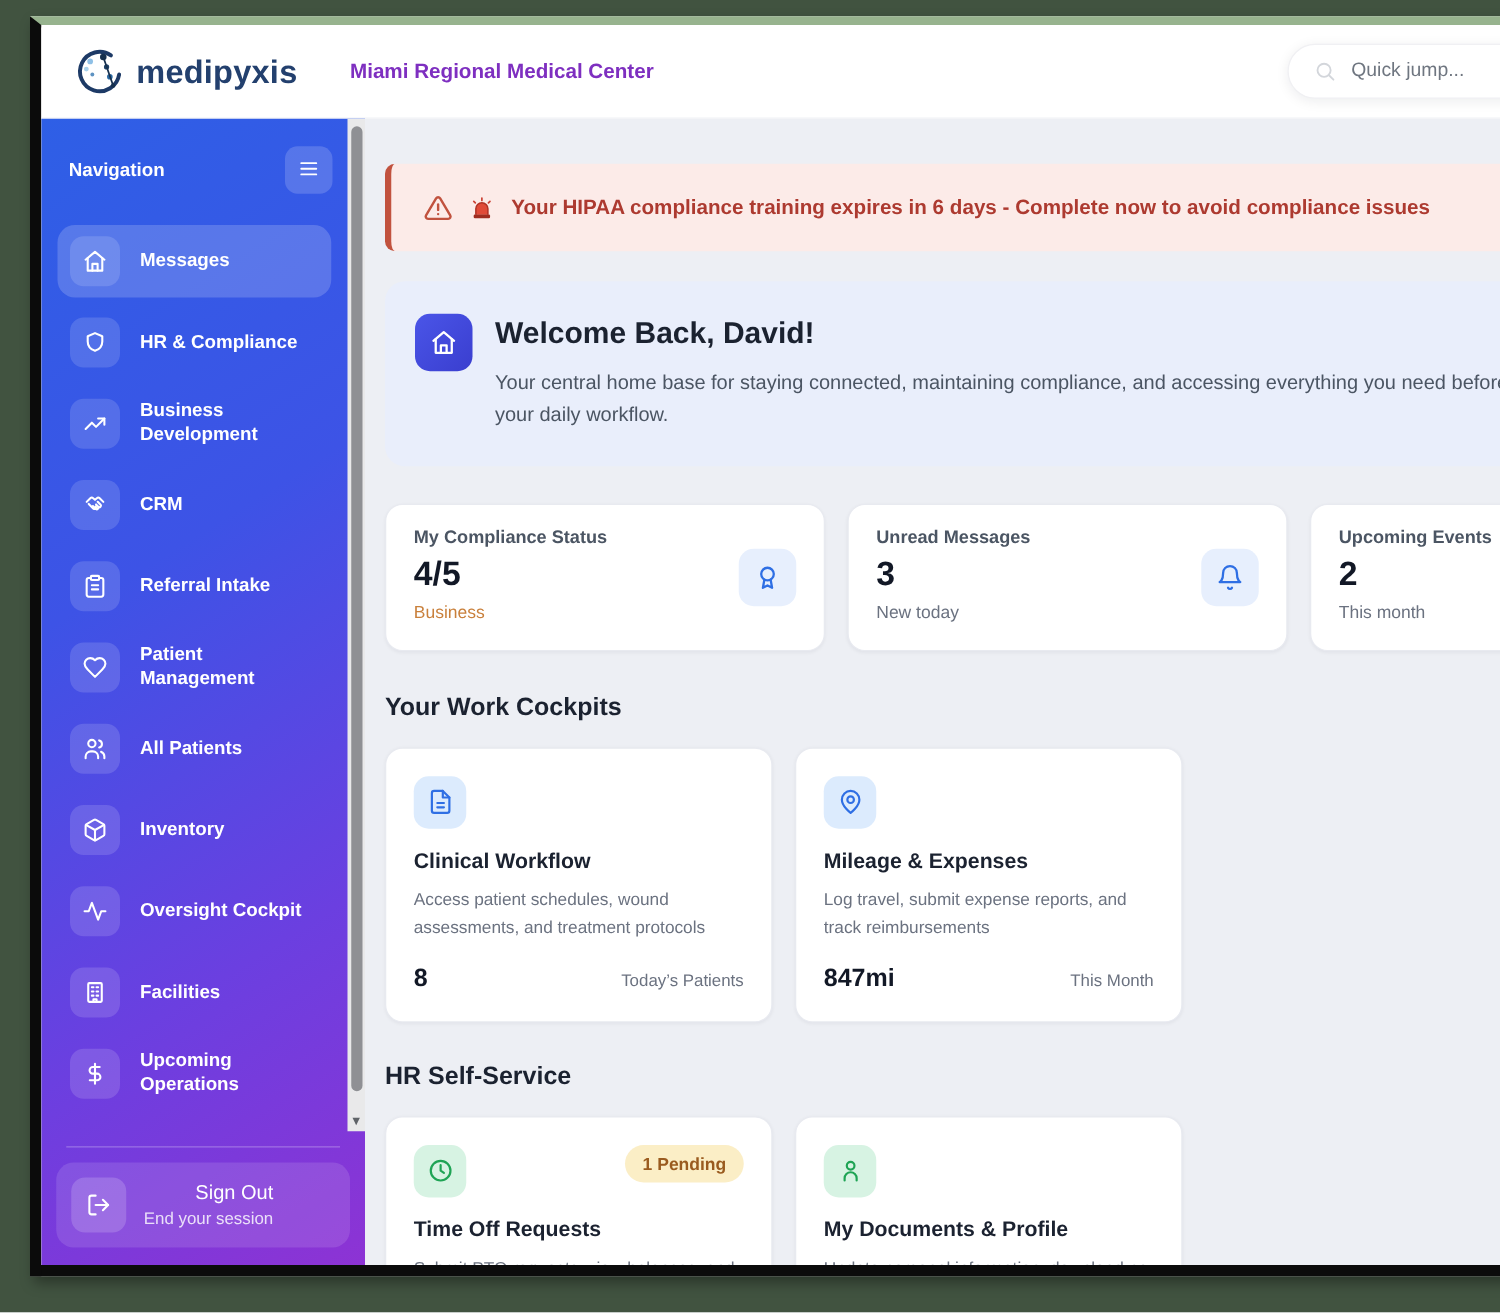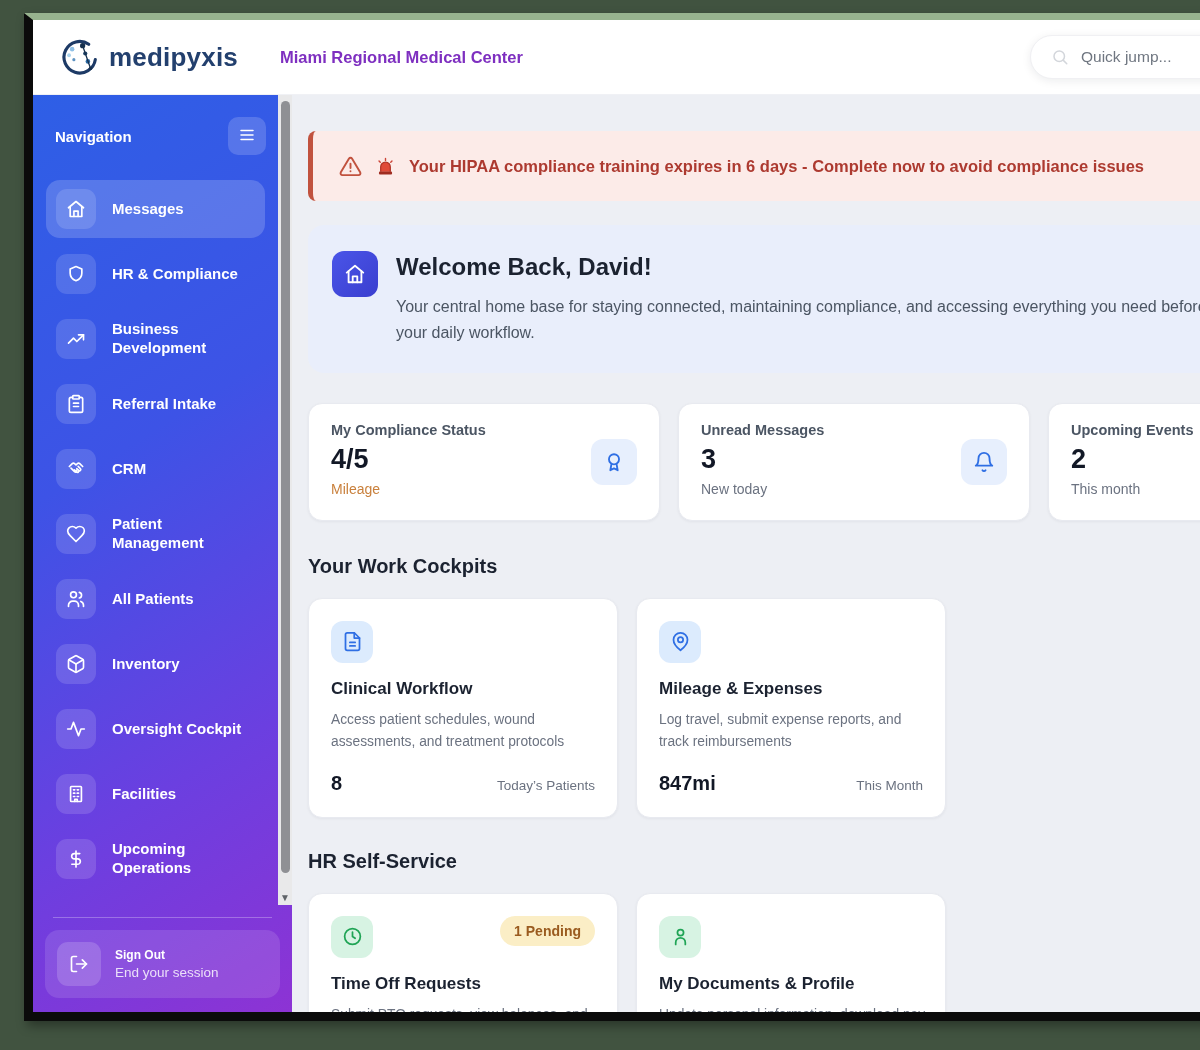--- a/index.html
+++ b/index.html
@@ -52,21 +52,21 @@
   .nav-label { font-size:15px; font-weight:600; line-height:1.25; }
 
   .scrollbar { position:absolute; top:0; right:0; width:14px; height:810px; background:#e9e9ea; }
   .sb-thumb { position:absolute; top:6px; left:2.5px; width:9px; height:772px; background:#8f9094; border-radius:6px; }
   .sb-arrow { position:absolute; bottom:1px; left:0; width:14px; text-align:center; font-size:10px; color:#5f6368; line-height:12px; }
 
   .side-footer { margin-top:auto; padding:0 12px 14px; }
   .divider { height:1px; background:rgba(255,255,255,.28); margin:0 8px 12px; }
   .signout { display:flex; align-items:center; gap:14px; background:rgba(255,255,255,.12); border-radius:14px; padding:12px; cursor:pointer; }
   .signout .tile { width:44px; height:44px; background:rgba(255,255,255,.17); }
-  .signout-title { font-size:12px; font-weight:700; }
+  .signout-title { font-size:16px; font-weight:400;text-align:right; }
   .signout-sub { font-size:13.5px; color:rgba(255,255,255,.82); margin-top:3px; }
 
   
   .main { flex:1; background:#edeff4; padding:36px 0 0 16px; overflow:hidden; }
   .content { width:1092px; }
 
   .alert { display:flex; align-items:center; gap:13px; background:#fcebe8; border-left:5px solid #c1523e; border-radius:8px; height:70px; padding:0 26px; margin-bottom:24px; color:#ad3a30; }
   .alert .a-tri { width:23px; height:23px; color:#c1523e; flex:none; }
   .alert .a-tri svg, .alert .a-siren svg { width:100%; height:100%; }
   .alert .a-siren { width:21px; height:21px; flex:none; }
@@ -168,38 +168,38 @@
                 <svg viewBox="0 0 24 24" fill="none" stroke="currentColor" stroke-width="2" stroke-linecap="round" stroke-linejoin="round">
                   <polyline points="3 17 9 11 13 15 21 7"></polyline>
                   <polyline points="15 7 21 7 21 13"></polyline>
                 </svg>
               </span>
               <span class="nav-label">Business Development</span>
             </div>
             <div class="nav-item">
               <span class="tile">
                 <svg viewBox="0 0 24 24" fill="none" stroke="currentColor" stroke-width="2" stroke-linecap="round" stroke-linejoin="round">
+                  <path d="M4 9l3.5-3.5a2 2 0 0 1 2.8 0L12 7l1.7-1.5a2 2 0 0 1 2.8 0L20 9"></path>
+                  <path d="M6 11l4.5 4.5a1.5 1.5 0 0 0 2.1-2.1"></path>
+                  <path d="M10 13l2.8 2.8a1.5 1.5 0 0 0 2.1-2.1"></path>
+                  <path d="M13 11.5l2.3 2.3a1.5 1.5 0 0 0 2.1-2.1L14.6 8.9"></path>
+                </svg>
+              </span>
+              <span class="nav-label">CRM</span>
+            </div>
+            <div class="nav-item">
+              <span class="tile">
+                <svg viewBox="0 0 24 24" fill="none" stroke="currentColor" stroke-width="2" stroke-linecap="round" stroke-linejoin="round">
                   <rect x="8" y="2" width="8" height="4" rx="1"></rect>
                   <path d="M16 4h2a2 2 0 0 1 2 2v14a2 2 0 0 1-2 2H6a2 2 0 0 1-2-2V6a2 2 0 0 1 2-2h2"></path>
                   <path d="M9 11h6"></path>
                   <path d="M9 15h6"></path>
                 </svg>
               </span>
               <span class="nav-label">Referral Intake</span>
-            </div>
-            <div class="nav-item">
-              <span class="tile">
-                <svg viewBox="0 0 24 24" fill="none" stroke="currentColor" stroke-width="2" stroke-linecap="round" stroke-linejoin="round">
-                  <path d="M4 9l3.5-3.5a2 2 0 0 1 2.8 0L12 7l1.7-1.5a2 2 0 0 1 2.8 0L20 9"></path>
-                  <path d="M6 11l4.5 4.5a1.5 1.5 0 0 0 2.1-2.1"></path>
-                  <path d="M10 13l2.8 2.8a1.5 1.5 0 0 0 2.1-2.1"></path>
-                  <path d="M13 11.5l2.3 2.3a1.5 1.5 0 0 0 2.1-2.1L14.6 8.9"></path>
-                </svg>
-              </span>
-              <span class="nav-label">CRM</span>
             </div>
             <div class="nav-item">
               <span class="tile">
                 <svg viewBox="0 0 24 24" fill="none" stroke="currentColor" stroke-width="2" stroke-linecap="round" stroke-linejoin="round">
                   <path d="M19 14c1.5-1.5 3-3.2 3-5.5A5.5 5.5 0 0 0 16.5 3c-1.8 0-3 .5-4.5 2-1.5-1.5-2.7-2-4.5-2A5.5 5.5 0 0 0 2 8.5c0 2.3 1.5 4 3 5.5l7 7z"></path>
                 </svg>
               </span>
               <span class="nav-label">Patient Management</span>
             </div>
             <div class="nav-item">
@@ -304,21 +304,21 @@
               <h1>Welcome Back, David!</h1>
               <p>Your central home base for staying connected, maintaining compliance, and accessing everything you need before diving into your daily workflow.</p>
             </div>
           </div>
 
           <div class="stats">
 
           <div class="stat-card">
                 <div class="stat-label">My Compliance Status</div>
                 <div class="stat-value">4/5</div>
-                <div class="stat-sub" style="color: rgb(201, 128, 60);">Mileage</div>
+                <div class="stat-sub" style="color: rgb(201, 128, 60);">Business</div>
                 <span class="stat-icon">
                   <svg viewBox="0 0 24 24" fill="none" stroke="currentColor" stroke-width="2" stroke-linecap="round" stroke-linejoin="round">
                     <circle cx="12" cy="9" r="5.5"></circle>
                     <path d="M9.3 13.8 8 21l4-2 4 2-1.3-7.2"></path>
                   </svg>
                 </span>
               </div>
               <div class="stat-card">
                 <div class="stat-label">Unread Messages</div>
                 <div class="stat-value">3</div>

